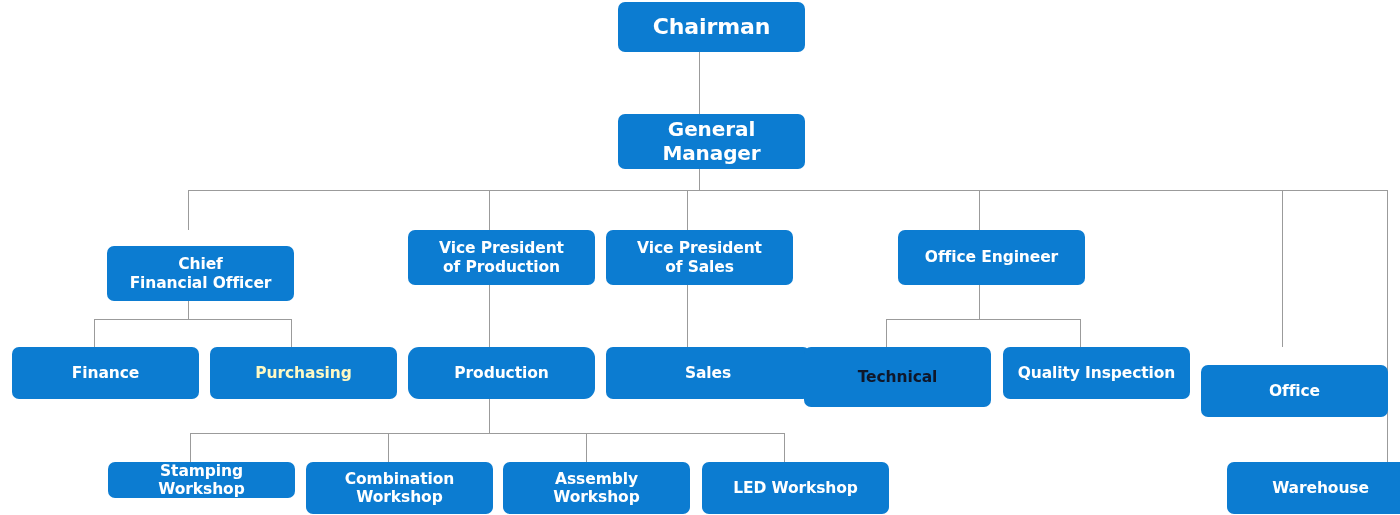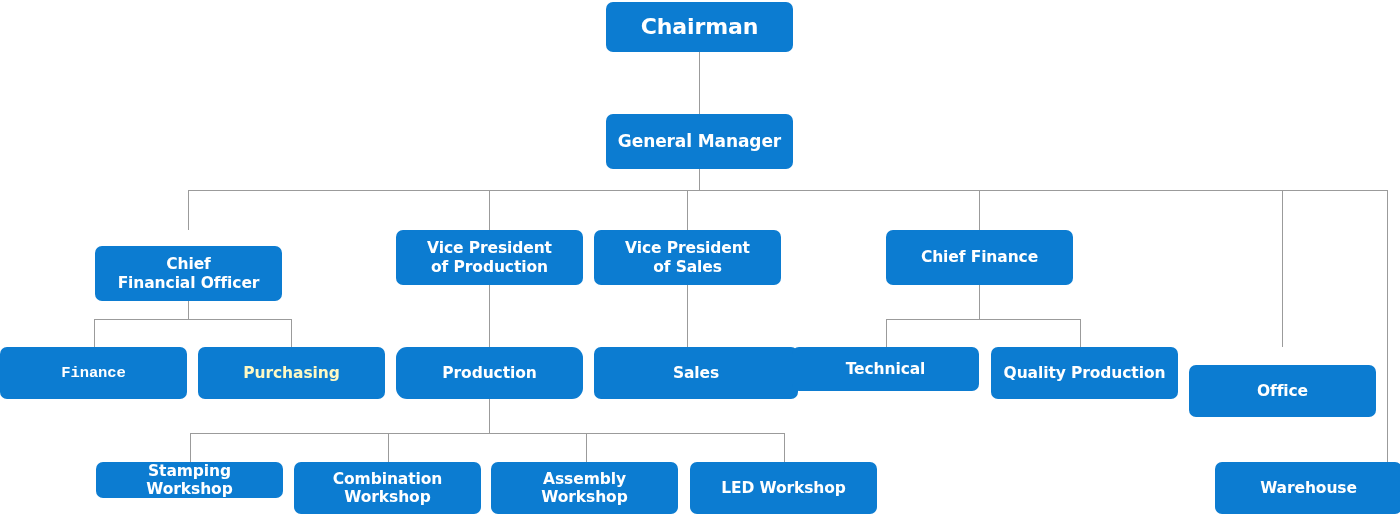--- a/index.html
+++ b/index.html
@@ -24,23 +24,24 @@
     justify-content: center;
     text-align: center;
     border-radius: 7px;
     color: #ffffff;
     font-weight: bold;
     line-height: 1.18;
     letter-spacing: -0.1px;
     padding: 2px 6px;
     z-index: 3;
     white-space: pre-line;
+    margin-left: 12px;
   }
   .lvl-1 { font-size: 22px; }
-  .lvl-2 { font-size: 17px; }
+  .lvl-2 { font-size: 20px; }
   .lvl-3 { font-size: 15.5px; }
   .lvl-4 { font-size: 15.5px; }
   .lvl-5 { font-size: 15.5px; }
 
   .conn {
     position: absolute;
     background: #9b9b9b;
     z-index: 1;
   }
   .conn.v { width: 1px; }
@@ -79,27 +80,27 @@
     </div>
   <div id="node-layer">
       <div class="node lvl-1" style="left: 606px; top: 2px; width: 187px; height: 50px; background: rgb(12, 124, 209); color: rgb(255, 255, 255);">Chairman</div>
       <div class="node lvl-2" style="left: 606px; top: 114px; width: 187px; height: 55px; background: rgb(12, 124, 209); color: rgb(255, 255, 255);">General Manager</div>
       <div class="node lvl-3" style="left: 95px; top: 246px; width: 187px; height: 55px; background: rgb(12, 124, 209); color: #ffffff;">Chief
 Financial Officer</div>
       <div class="node lvl-3" style="left: 396px; top: 230px; width: 187px; height: 55px; background: rgb(12, 124, 209); color: rgb(255, 255, 255);">Vice President
 of Production</div>
       <div class="node lvl-3" style="left: 594px; top: 230px; width: 187px; height: 55px; background: rgb(12, 124, 209); color: rgb(255, 255, 255);">Vice President
 of Sales</div>
-      <div class="node lvl-3" style="left: 886px; top: 230px; width: 187px; height: 55px; background: rgb(12, 124, 209); color: rgb(255, 255, 255);">Chief Finance</div>
-      <div class="node lvl-4" style="left: 0px; top: 347px; width: 187px; height: 52px; background: rgb(12, 124, 209); color: rgb(255, 255, 255); font-family: Liberation Mono, monospace;">Finance</div>
+      <div class="node lvl-3" style="left: 886px; top: 230px; width: 187px; height: 55px; background: rgb(12, 124, 209); color: rgb(255, 255, 255);">Office Engineer</div>
+      <div class="node lvl-4" style="left: 0px; top: 347px; width: 187px; height: 52px; background: rgb(12, 124, 209); color: rgb(255, 255, 255);">Finance</div>
       <div class="node lvl-4" style="left: 198px; top: 347px; width: 187px; height: 52px; background: rgb(12, 124, 209); color: #fef9c3;">Purchasing</div>
       <div class="node lvl-4" style="left: 396px; top: 347px; width: 187px; height: 52px; background: rgb(12, 124, 209); color: rgb(255, 255, 255); border-radius: 11px;">Production</div>
       <div class="node lvl-4" style="left: 594px; top: 347px; width: 204px; height: 52px; background: rgb(12, 124, 209); color: rgb(255, 255, 255);">Sales</div>
-      <div class="node lvl-4" style="left: 792px; top: 347px; width: 187px; height: 44px; background: rgb(12, 124, 209); color: #ffffff;">Technical</div>
-      <div class="node lvl-4" style="left: 991px; top: 347px; width: 187px; height: 52px; background: rgb(12, 124, 209); color: rgb(255, 255, 255);">Quality Production</div>
+      <div class="node lvl-4" style="left: 792px; top: 347px; width: 187px; height: 60px; background: rgb(12, 124, 209); color: #0f172a;">Technical</div>
+      <div class="node lvl-4" style="left: 991px; top: 347px; width: 187px; height: 52px; background: rgb(12, 124, 209); color: rgb(255, 255, 255);">Quality Inspection</div>
       <div class="node lvl-4" style="left: 1189px; top: 365px; width: 187px; height: 52px; background: rgb(12, 124, 209); color: rgb(255, 255, 255);">Office</div>
       <div class="node lvl-5" style="left: 96px; top: 462px; width: 187px; height: 36px; background: rgb(12, 124, 209); color: rgb(255, 255, 255);">Stamping
 Workshop</div>
       <div class="node lvl-5" style="left: 294px; top: 462px; width: 187px; height: 52px; background: rgb(12, 124, 209); color: rgb(255, 255, 255);">Combination
 Workshop</div>
       <div class="node lvl-5" style="left: 491px; top: 462px; width: 187px; height: 52px; background: rgb(12, 124, 209); color: rgb(255, 255, 255);">Assembly
 Workshop</div>
       <div class="node lvl-5" style="left: 690px; top: 462px; width: 187px; height: 52px; background: rgb(12, 124, 209); color: #ffffff;">LED Workshop</div>
       <div class="node lvl-5" style="left: 1215px; top: 462px; width: 187px; height: 52px; background: rgb(12, 124, 209); color: rgb(255, 255, 255);">Warehouse</div>
     </div>

